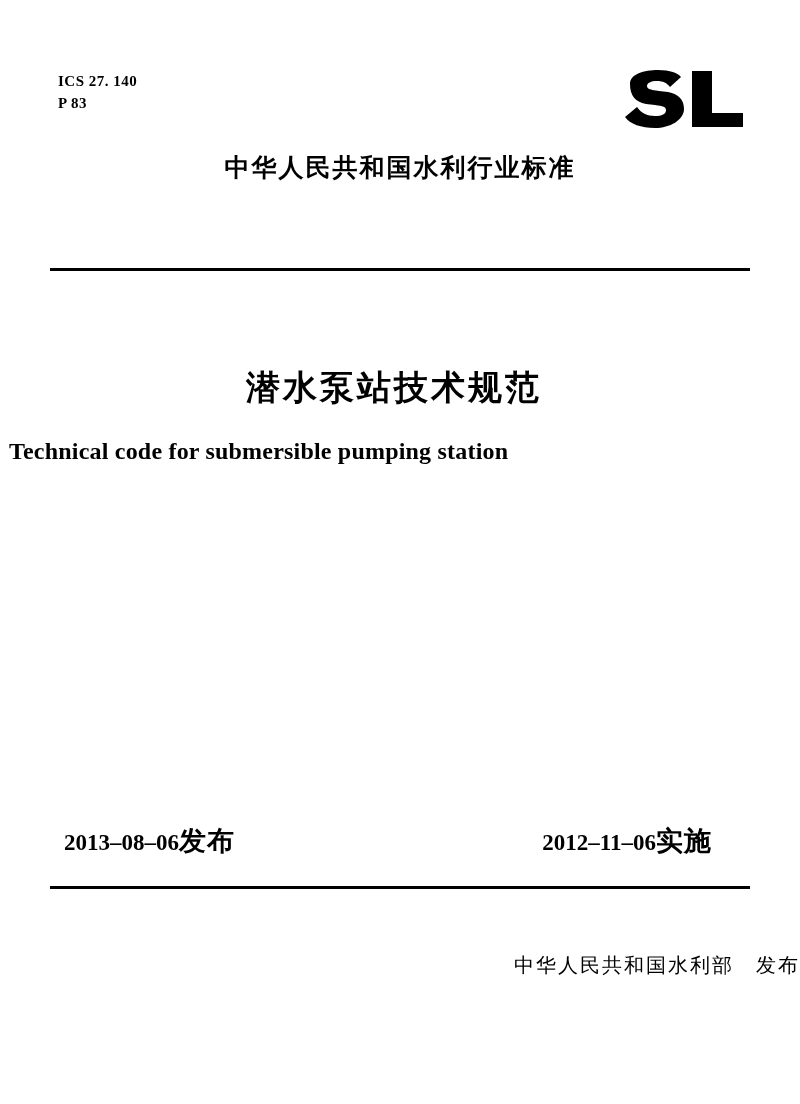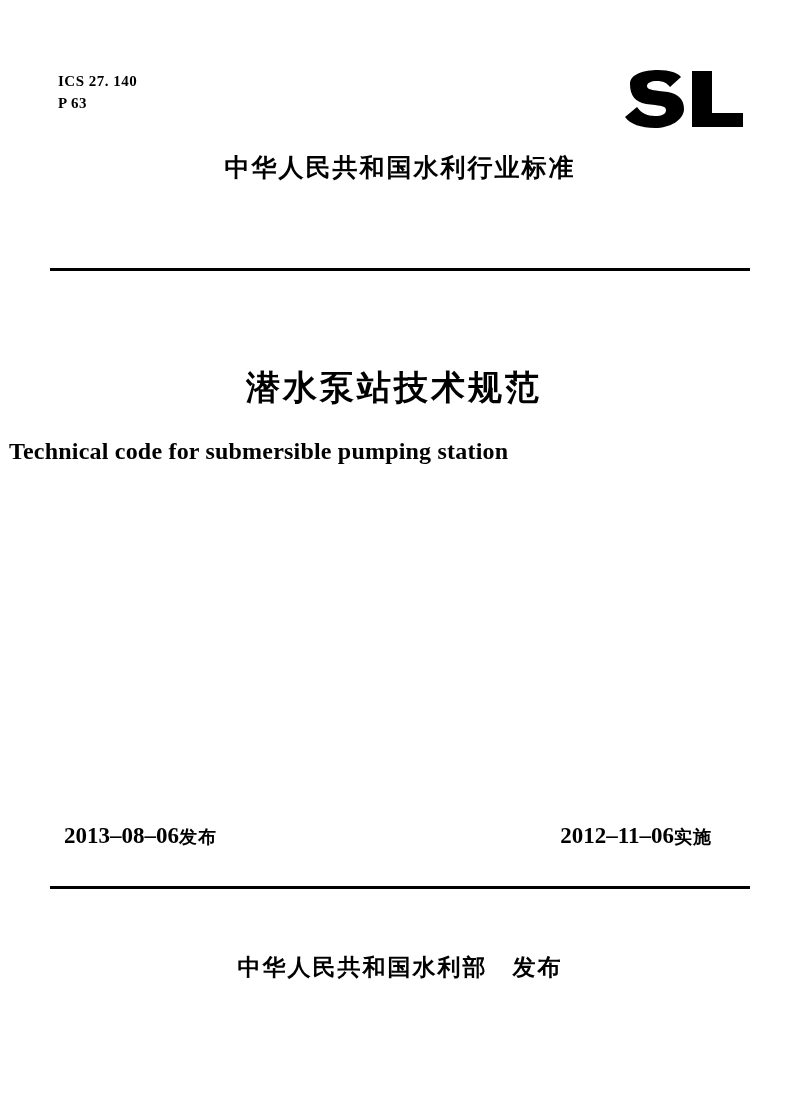--- a/index.html
+++ b/index.html
@@ -130,45 +130,45 @@
     top: 823px;
     font-family: "Liberation Serif", serif;
     font-weight: bold;
     font-size: 23px;
     white-space: nowrap;
     margin-left: 32px;
   }
   .cjk {
     font-family: "Liberation Sans", sans-serif;
     font-weight: bold;
-    font-size: 18px;
+    font-size: 27px;
     letter-spacing: 1px;
   }
 
   
   .publisher {
     position: absolute;
     left: 0;
     right: 0;
     top: 952px;
-    text-align: center;
+    text-align: right;
     font-family: "Liberation Sans", sans-serif;
-    font-weight: bold;
-    font-size: 23px;
+    font-weight: normal;
+    font-size: 20px;
     letter-spacing: 2px;
   }
 </style>
 </head>
 <body>
 
 <div class="page">
 
   <div class="ics-block">
     <div>ICS 27. 140</div>
-    <div>P 63</div>
+    <div>P 83</div>
   </div>
 
   <div class="sl-logo">
     <svg width="120" height="62" viewBox="0 0 120 62" aria-hidden="true">
 
       <path d="M6 16 C6 6, 20 2, 34 2 C46 2, 54 5, 57 9 L46 19 C43 15, 39 13, 33 13 C27 13, 23 15, 23 18 C23 21, 27 22, 35 23 L44 24 C55 26, 60 32, 60 41 C60 52, 46 60, 31 60 C17 60, 6 56, 1 49 L13 39 C17 45, 23 48, 31 48 C38 48, 42 46, 42 42 C42 39, 39 38, 31 37 L22 36 C11 34, 6 27, 6 16 Z" fill="#000000"></path>
 
       <path d="M68 3 L88 3 L88 45 L119 45 L119 59 L68 59 Z" fill="#000000"></path>
     </svg>
   </div>

